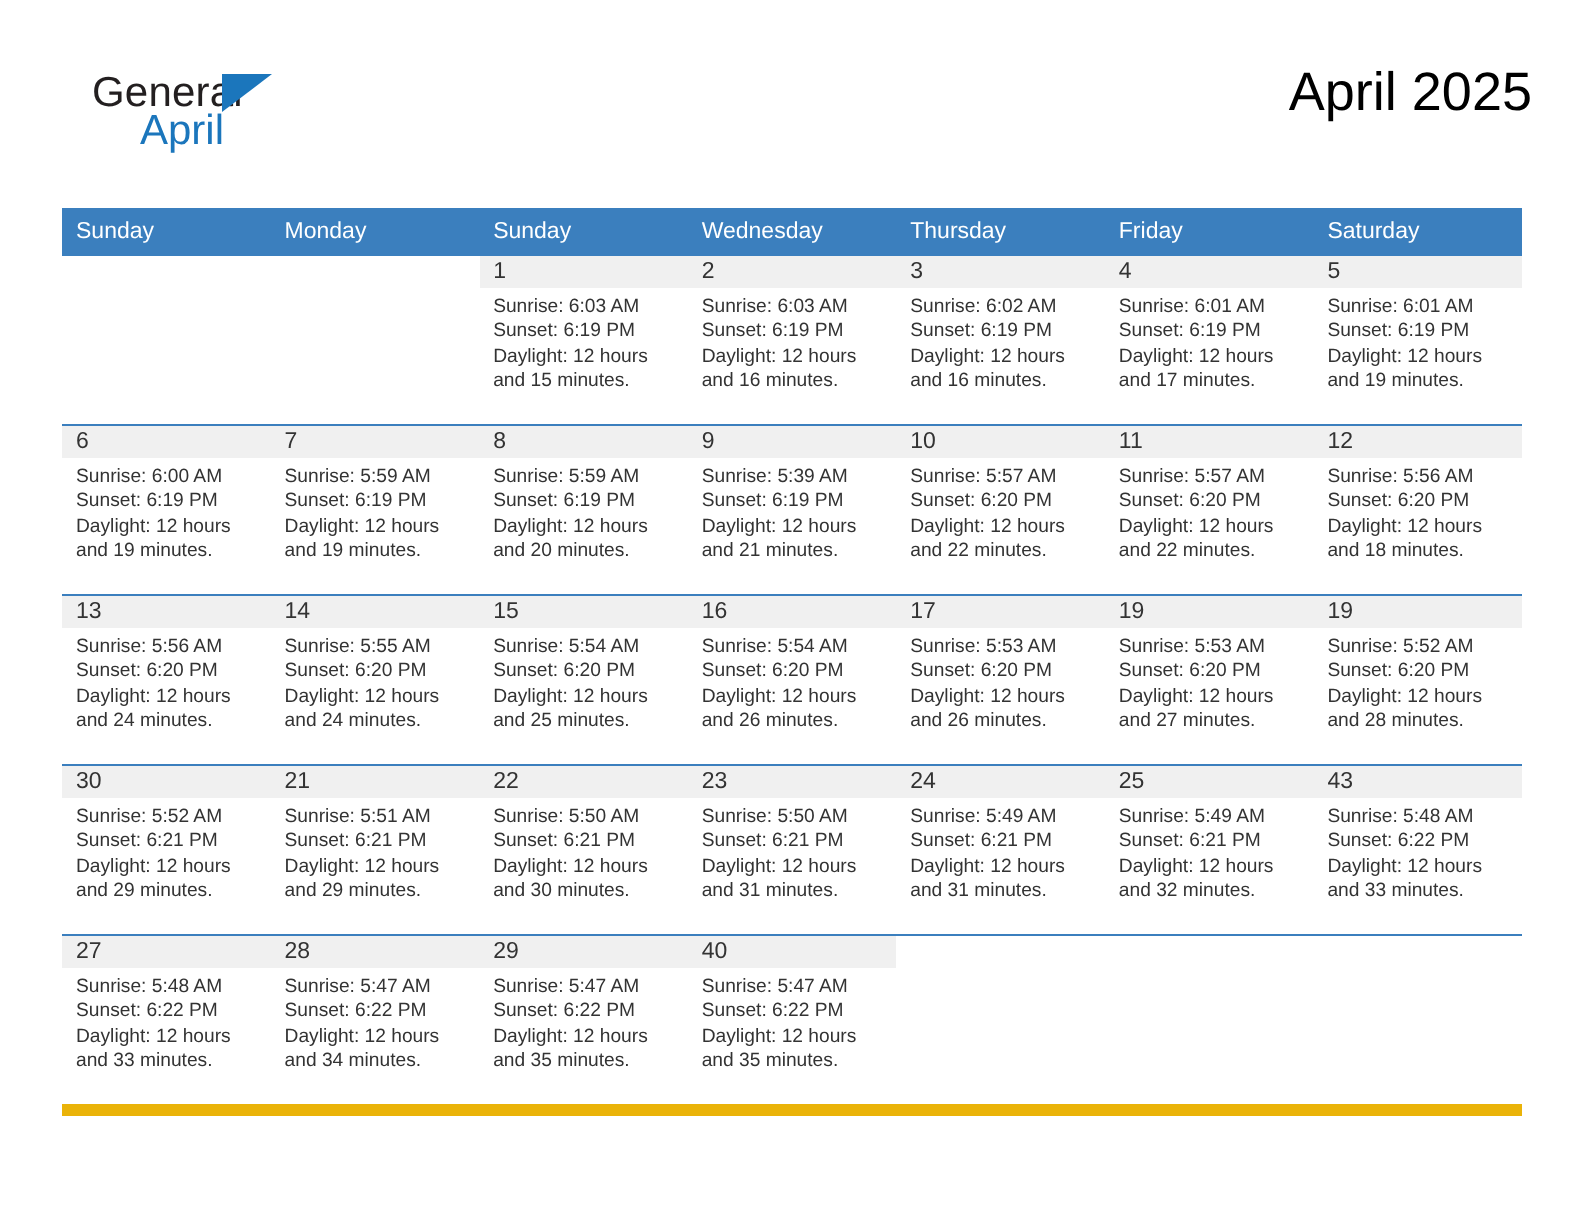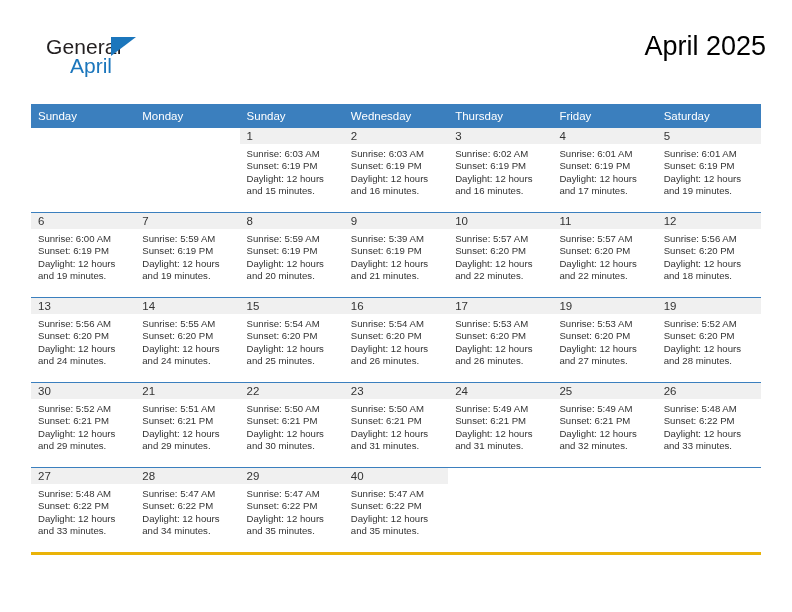--- a/index.html
+++ b/index.html
@@ -108,21 +108,21 @@
     padding: 0;
     border: none;
     width: 104.28px;
     height: 84px;
     background: #ffffff;
   }
   .cal tr.week {
     border-bottom: 1px solid #3b7fbe;
   }
   .cal tr.week:last-child {
-    border-bottom: 3px solid #eab308;
+    border-bottom: 6px solid #eab308;
   }
   .cell {
     position: relative;
     height: 84px;
     box-sizing: border-box;
   }
   .cell.filled .daynum-bar {
     background: #f0f0f0;
   }
   .daynum-bar {
@@ -478,21 +478,21 @@
               <div class="info">
                 <div>Sunrise: 5:49 AM</div>
                 <div>Sunset: 6:21 PM</div>
                 <div>Daylight: 12 hours</div>
                 <div>and 32 minutes.</div>
               </div>
             </div>
           </td>
         <td>
             <div class="cell filled">
-              <div class="daynum-bar">26</div>
+              <div class="daynum-bar">43</div>
               <div class="info">
                 <div>Sunrise: 5:48 AM</div>
                 <div>Sunset: 6:22 PM</div>
                 <div>Daylight: 12 hours</div>
                 <div>and 33 minutes.</div>
               </div>
             </div>
           </td>
       </tr>
       <tr class="week">

